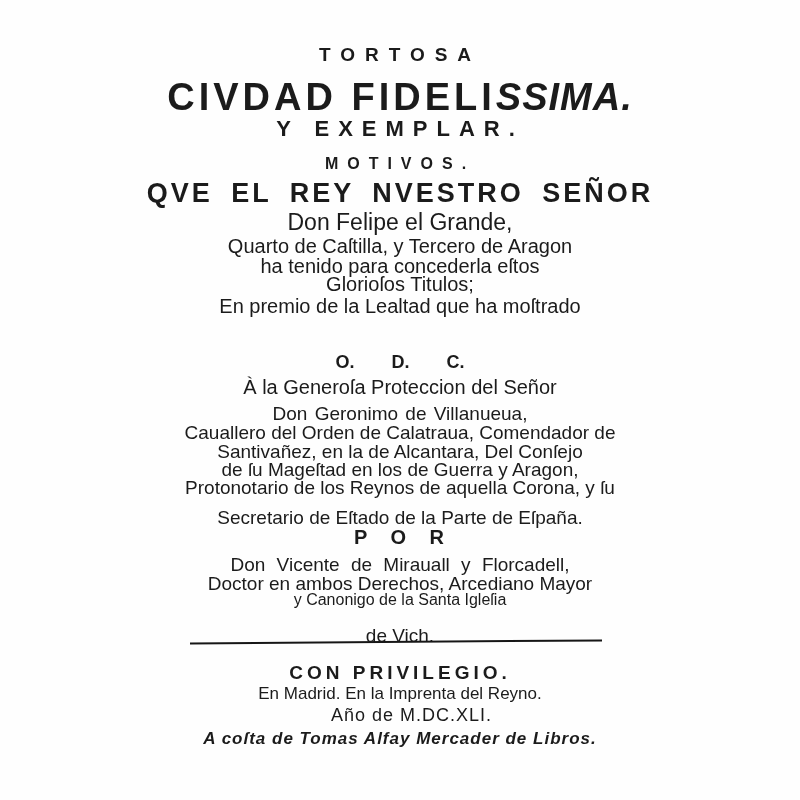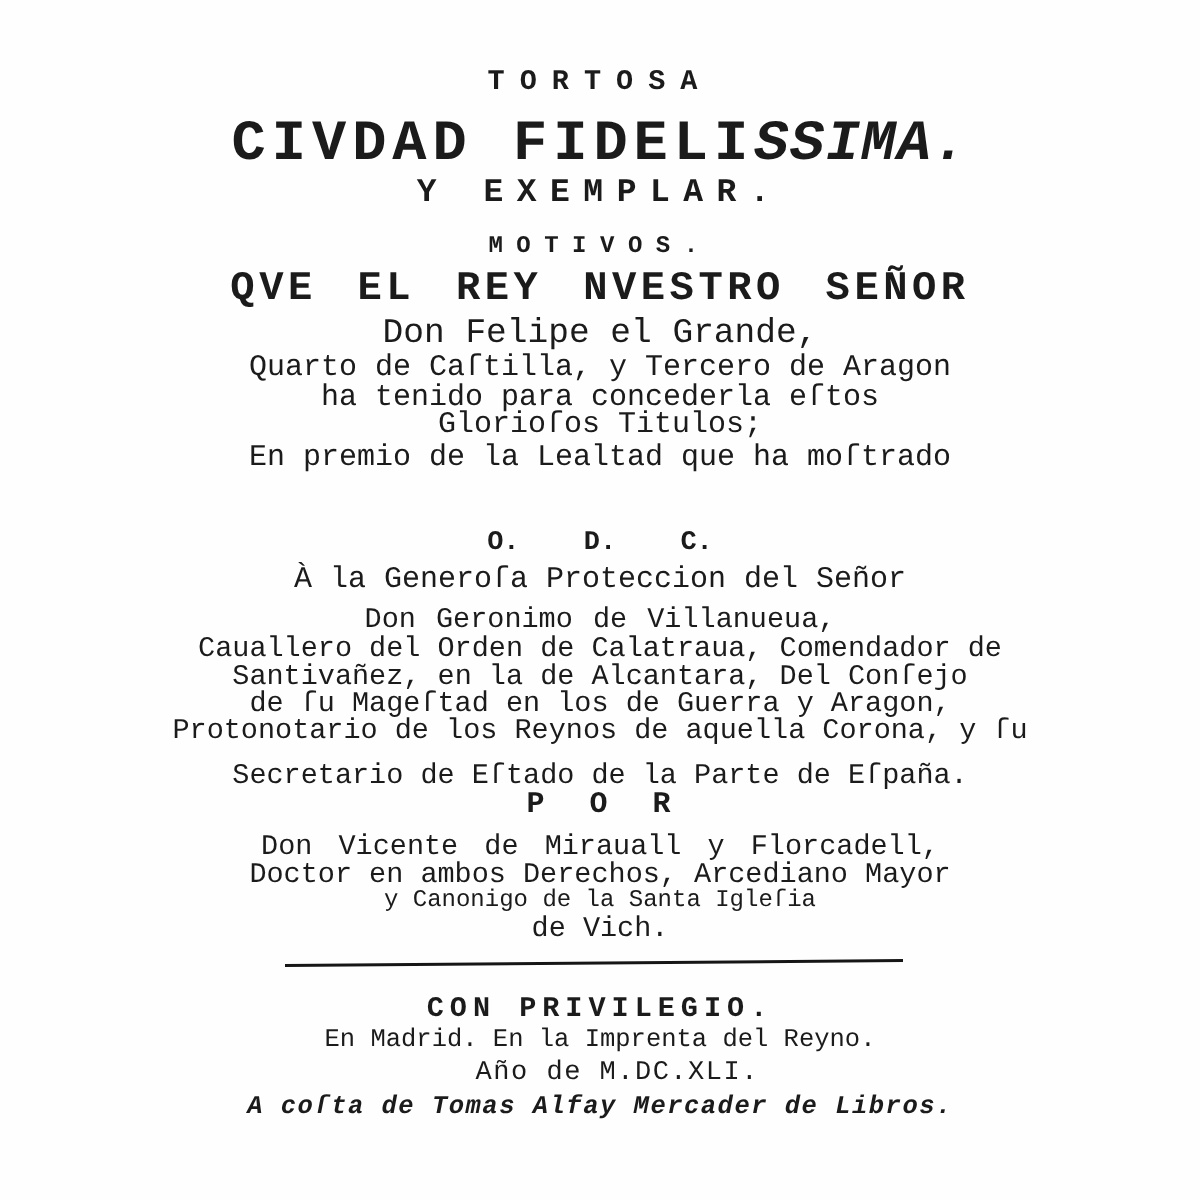--- a/index.html
+++ b/index.html
@@ -5,21 +5,21 @@
   html, body {
     margin: 0;
     padding: 0;
     background: #ffffff;
   }
   .page {
     position: relative;
     width: 800px;
     height: 800px;
     background: #fefefe;
-    font-family: Liberation Mono, monospace;
+    font-family: Liberation Sans, sans-serif;
     color: #1b1b1b;
     overflow: hidden;
   }
   .line {
     position: absolute;
     left: 0;
     right: 0;
     text-align: center;
     line-height: 1;
     white-space: nowrap;
@@ -45,21 +45,21 @@
   .l-d0          { top: 423px; font-size: 19px; text-align: center; }
   .l-d1          { top: 442px; font-size: 19px; }
   .l-d2          { top: 460px; font-size: 19px; }
   .l-d3          { top: 478px; font-size: 19px; }
   .l-d4          { top: 496px; font-size: 19px; margin-top: 12px; }
   
   .l-por         { top: 527px; font-size: 20px; font-weight: bold; word-spacing: 14px; letter-spacing: 2px; }
   .l-author      { top: 555px; font-size: 19px; word-spacing: 6px; }
   .l-a0          { top: 574px; font-size: 19px; }
   .l-a1          { top: 592px; font-size: 16px; }
-  .l-a2          { top: 610px; font-size: 19px; }
+  .l-a2          { top: 626px; font-size: 19px; }
   
   .rule {
     position: absolute;
     top: 641px;
     left: 190px;
     width: 412px;
     height: 2px;
     background: #161616;
     transform: rotate(-0.45deg);
   }

